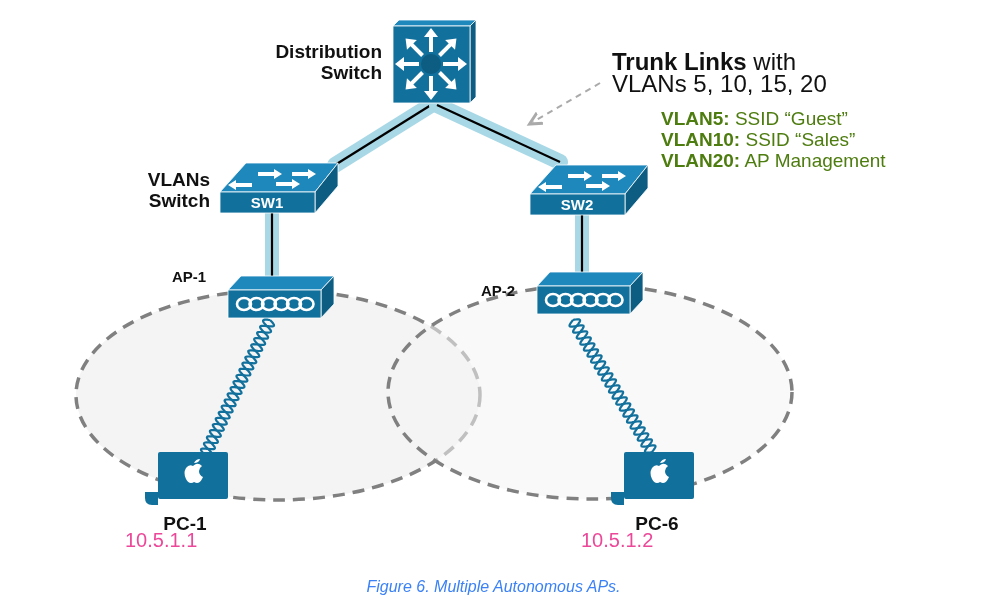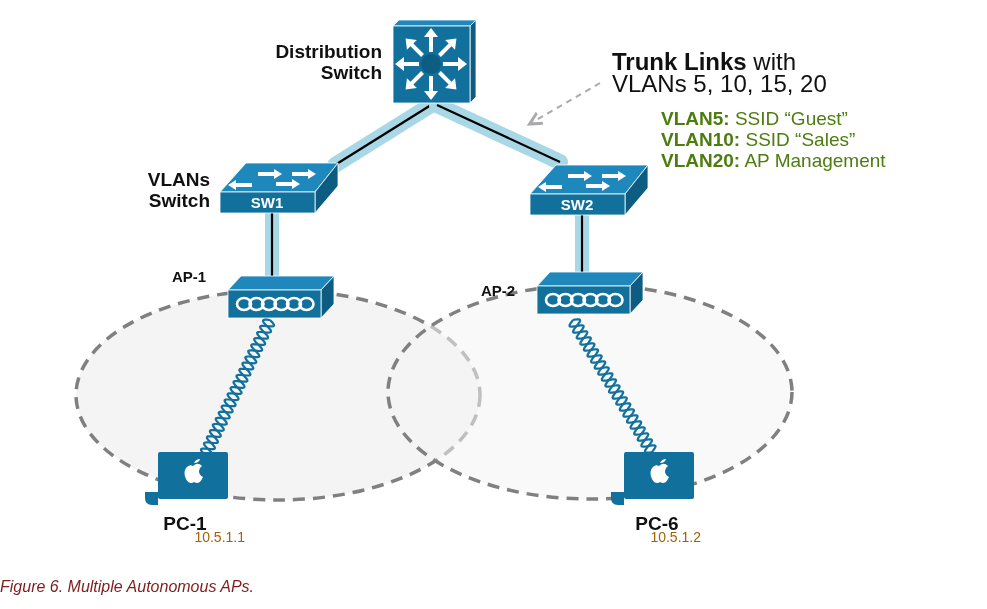--- a/index.html
+++ b/index.html
@@ -3,24 +3,24 @@
   <meta charset="utf-8">
   <style>
     html, body { margin:0; padding:0; background:#ffffff; }
     body { width:987px; height:609px; position:relative; overflow:hidden; font-family:"Liberation Sans", sans-serif; }
     svg#diagram { position:absolute; left:0; top:0; }
     .lbl { position:absolute; color:#111; font-family:"Liberation Sans", sans-serif; }
     .bold { font-weight:bold; }
     .dev-label { font-size:19px; font-weight:bold; line-height:21px; text-align:right; }
     .ap-label { font-size:15px; font-weight:bold; }
     .pc-name { font-size:19px; font-weight:bold; text-align:center; width:120px; }
-    .pc-ip { font-size:14px; text-align:right; width:120px; color:#a16207; }
+    .pc-ip { font-size:20px; text-align:left; width:120px; color:#ec4899; }
     .note { font-size:24px; line-height:22px; color:#111; }
     .vlan { font-size:19px; line-height:21px; color:#4d7c0f; }
-    .caption { font-size:16px; font-style:italic; color:#7f1d1d; width:987px; text-align:left; }
+    .caption { font-size:16px; font-style:italic; color:#3b82f6; width:987px; text-align:center; }
     .sw-name { font-family:"Liberation Sans", sans-serif; font-weight:bold; font-size:15px; fill:#ffffff; }
   </style>
 </head>
 <body>
 
 <svg id="diagram" width="987" height="609" viewBox="0 0 987 609">
   <defs>
     <marker id="arrowhead" markerWidth="8" markerHeight="8" refX="4" refY="4" orient="auto">
       <path d="M0,1 L6,4 L0,7" fill="none" stroke="#aaaaaa" stroke-width="1.5"></path>
     </marker>

